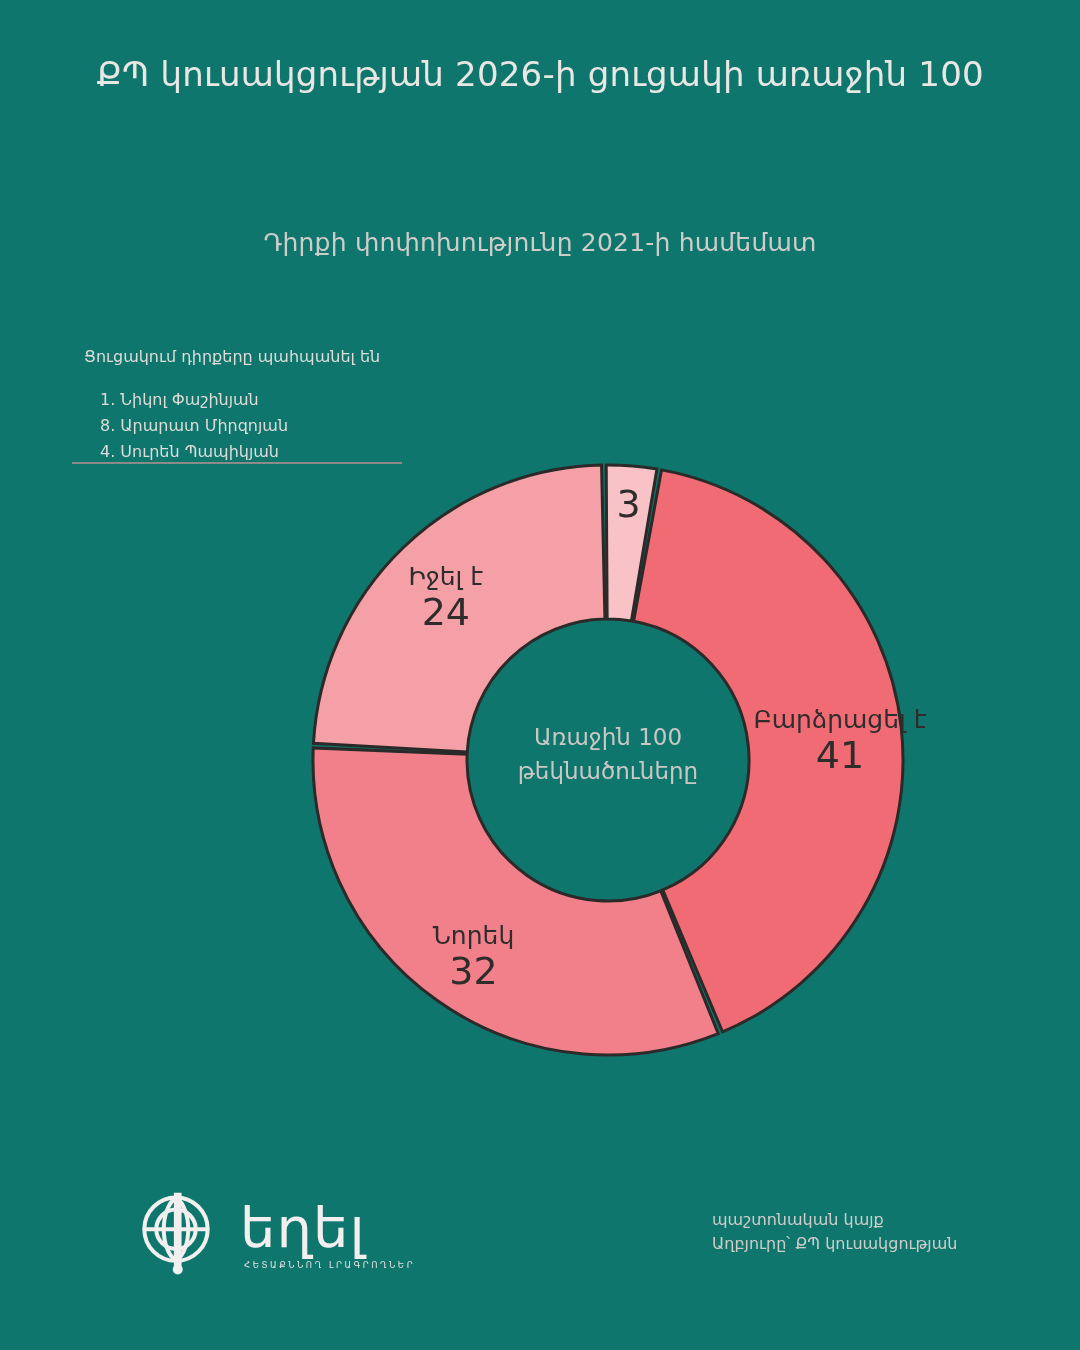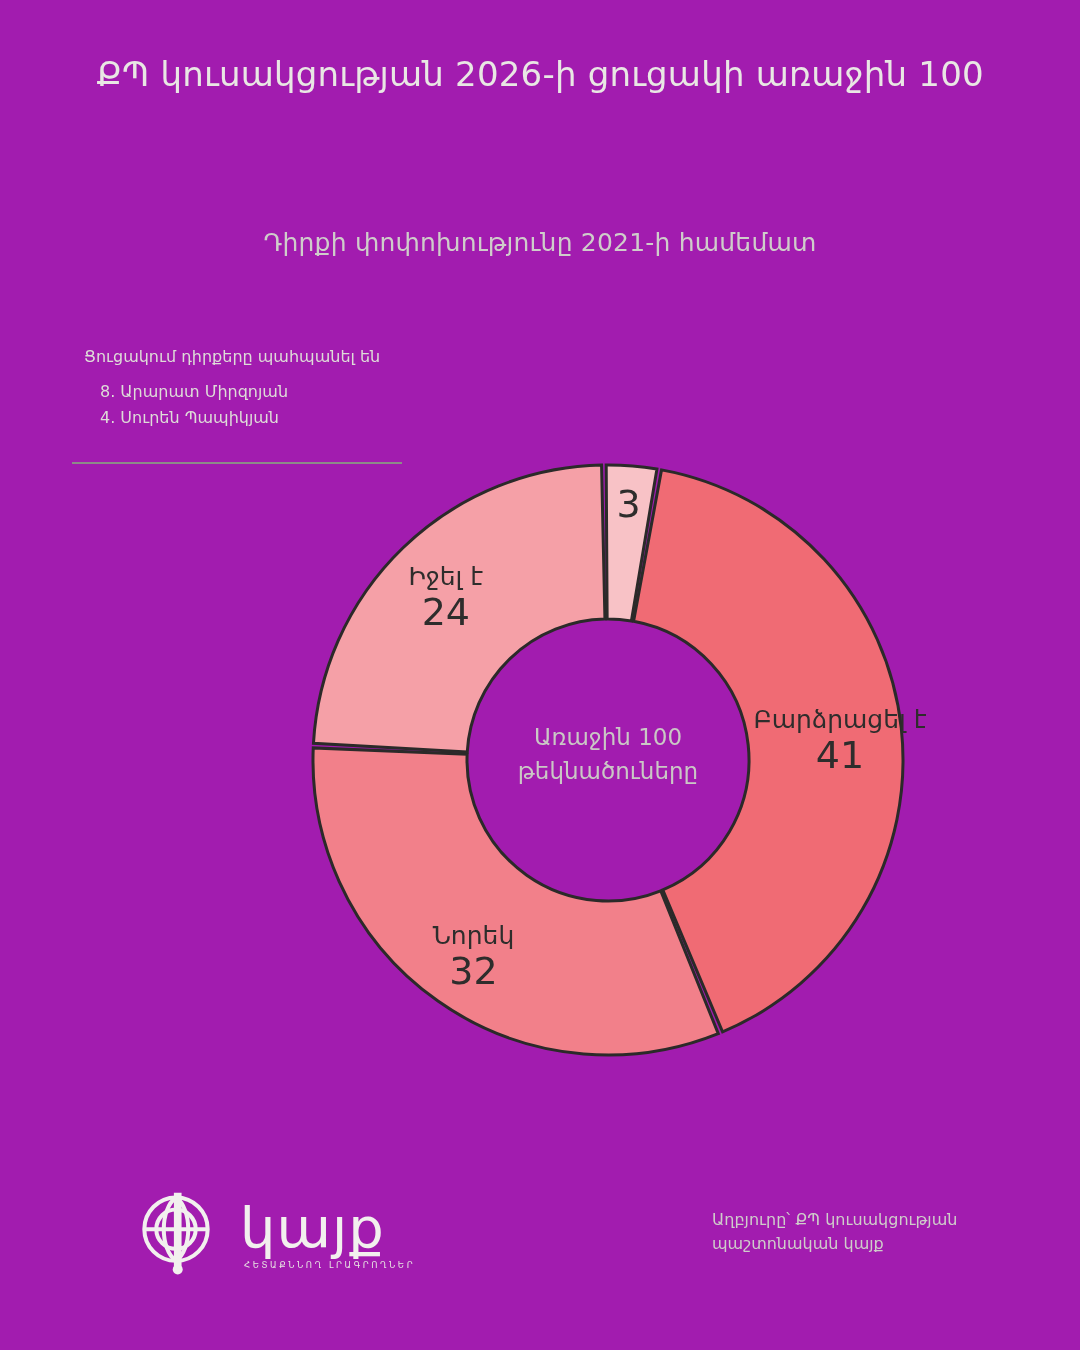--- a/index.html
+++ b/index.html
@@ -9,21 +9,21 @@
     height: 1350px;
     background: #333231;
     font-family: "DejaVu Sans", sans-serif;
     overflow: hidden;
   }
 
   #stage {
     position: relative;
     width: 1080px;
     height: 1350px;
-    background: #a21caf;
+    background: #0f766e;
   }
 
   
   .title {
     position: absolute;
     left: 90px;
     top: 48px;
     width: 900px;
     text-align: center;
     color: #e9e7e4;
@@ -48,21 +48,21 @@
   
   .annot {
     position: absolute;
     left: 84px;
     top: 344px;
     width: 400px;
     color: #dedcd8;
     font-size: 16px;
     line-height: 1.62;
   }
-  .annot .annot-head { margin-bottom: 9px; }
+  .annot .annot-head { margin-bottom: 17px; }
   .annot .annot-item { padding-left: 16px; }
 
   .leader-line {
     position: absolute;
     left: 72px;
     top: 462px;
     width: 330px;
     height: 2px;
     background: #8d8b88;
   }
@@ -139,20 +139,21 @@
 
 <div id="stage">
 
   <div class="title">
     <div>ՔՊ կուսակցության 2026-ի ցուցակի առաջին 100</div>
   </div>
   <div class="subtitle">Դիրքի փոփոխությունը 2021-ի համեմատ</div>
 
   <div class="annot">
     <div class="annot-head">Ցուցակում դիրքերը պահպանել են</div>
+    <div class="annot-item">1. Նիկոլ Փաշինյան</div>
     <div class="annot-item">8. Արարատ Միրզոյան</div>
     <div class="annot-item">4. Սուրեն Պապիկյան</div>
   </div>
   <div class="leader-line"></div>
 
   <svg id="donut-wrap" viewBox="0 0 1080 1350">
     <g id="slices">
         <path d="M 661.50633430825 469.89299872479154 A 295 295 0 0 1 722.5543752664356 1031.849765692959 L 662.7531081781947 889.9349727549397 A 141 141 0 0 0 633.5742140252992 621.3386875260868 Z" fill="#F06B74" stroke="#2b2a29" stroke-width="3"></path>
         <path d="M 718.2702124465608 1033.6155701837715 A 295 295 0 0 1 313.24809704783956 747.9038970705361 L 467.1185819787979 754.2184728371037 A 141 141 0 0 0 660.7054235761527 890.7789674437687 Z" fill="#F2808A" stroke="#2b2a29" stroke-width="3"></path>
         <path d="M 313.4744571855821 743.2756276688038 A 295 295 0 0 1 601.5646089148046 465.07020201142683 L 604.9241012101269 619.0335541817328 A 141 141 0 0 0 467.2267744514138 752.0063169535639 Z" fill="#F5A0A7" stroke="#2b2a29" stroke-width="3"></path>
@@ -177,23 +178,23 @@
         <circle cx="50" cy="46" r="33"></circle>
         <circle cx="50" cy="46" r="20.5"></circle>
         <path d="M50 13 C33 25 33 67 50 79"></path>
         <path d="M50 13 C67 25 67 67 50 79"></path>
         <path d="M17 46 H83"></path>
       </g>
       <path d="M47.8 8 V86 a4 4 0 0 0 8 0 V8 z" fill="#f2f0ee"></path>
       <circle cx="51.8" cy="88" r="5.2" fill="#f2f0ee"></circle>
     </svg>
     <div class="logo-text-wrap">
-      <div class="logo-word">կայք</div>
+      <div class="logo-word">եղել</div>
       <div class="logo-tagline">ՀԵՏԱՔՆՆՈՂ ԼՐԱԳՐՈՂՆԵՐ</div>
     </div>
   </div>
 
   <div class="source">
+    <div>պաշտոնական կայք</div>
     <div>Աղբյուրը՝ ՔՊ կուսակցության</div>
-    <div>պաշտոնական կայք</div>
   </div>
 
 </div>
 
 </body></html>

